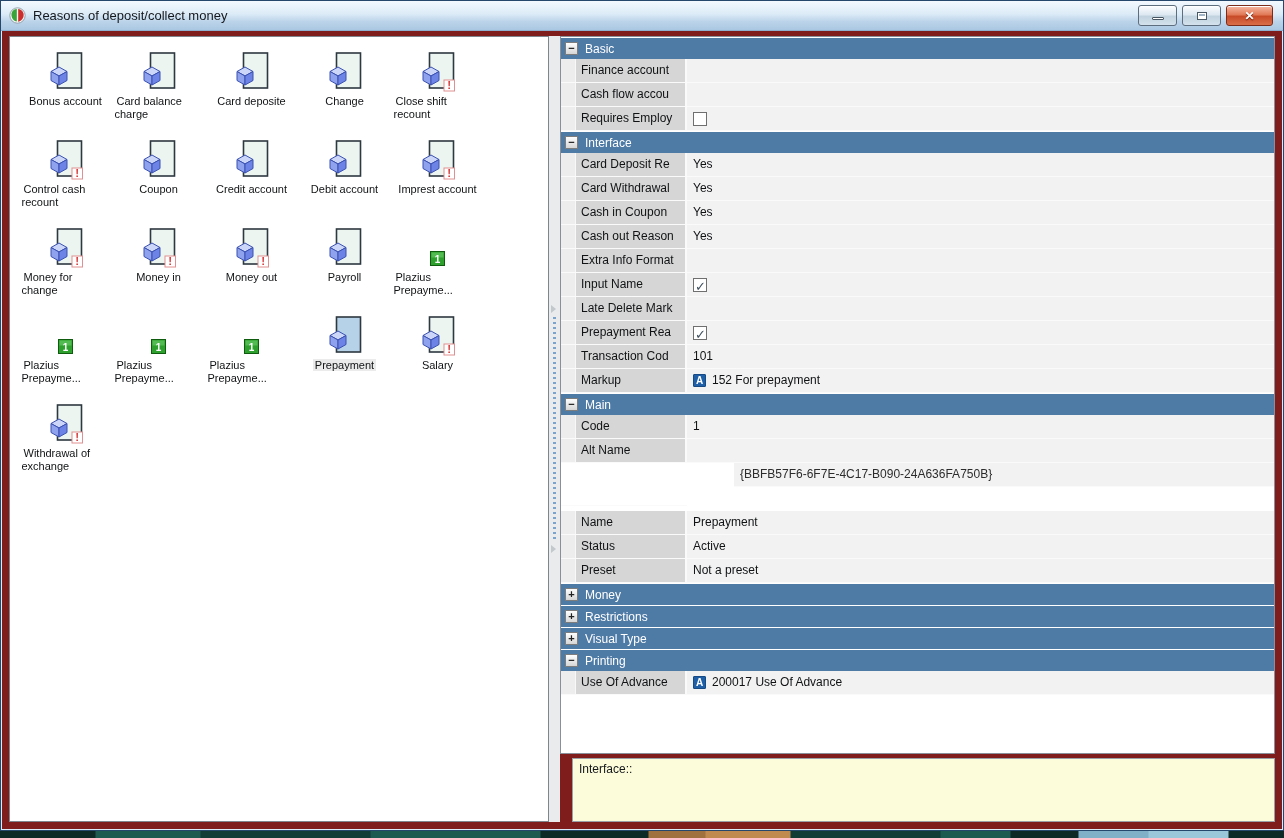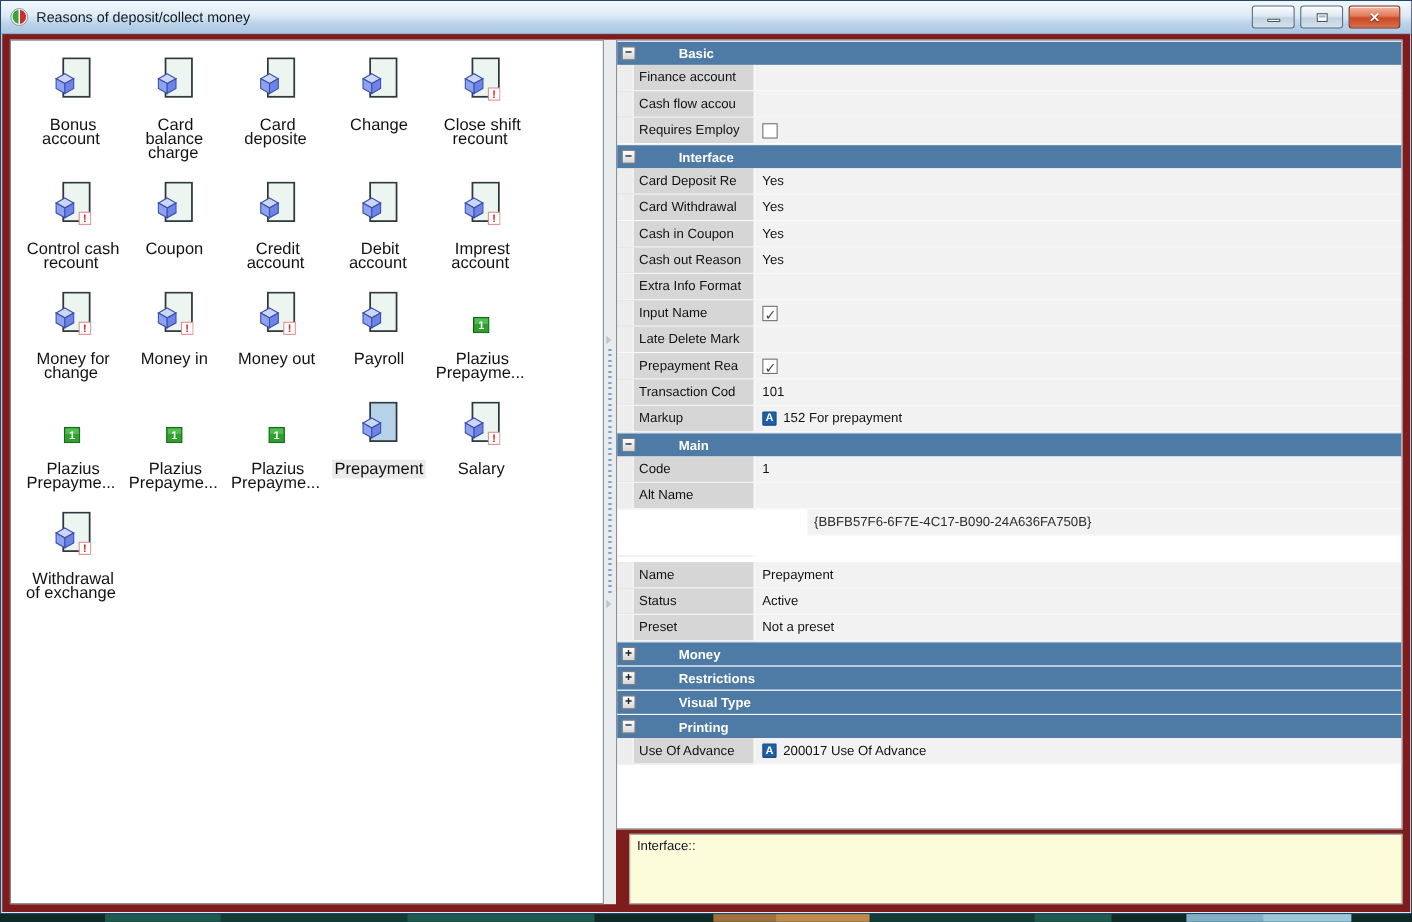--- a/index.html
+++ b/index.html
@@ -40,32 +40,32 @@
   .splitter .arr.top{top:0;} .splitter .arr.bottom{bottom:0;}
   .right-panel{flex:1;display:flex;flex-direction:column;}
   .prop-grid{flex:1;background:#fff;border:1px solid #8a9099;overflow:hidden;}
   .desc-panel{height:64px;margin-top:4px;background:#fcfcdb;border:1px solid #9aa0a8;
     padding:3px 6px;font-size:12px;color:#14171a;margin-left:12px;}
 
   
   .icon-grid{display:flex;flex-wrap:wrap;align-content:flex-start;padding:5px 0 0 9px;height:100%;}
   .icon-item{width:93px;margin-bottom:9px;display:flex;flex-direction:column;align-items:center;}
   .icon-area{height:50px;display:flex;align-items:flex-end;justify-content:center;}
-  .icon-label{margin-top:15px;font-size:15px;line-height:13px;text-align:center;color:#101214;
+  .icon-label{margin-top:3px;font-size:11px;line-height:13px;text-align:left;color:#101214;
     max-width:88px;}
   .icon-label span{padding:0 2px;}
   .icon-item.selected .icon-label span{background:#ebebeb;}
 
   
   .sec-header{height:22px;background:#4e7aa6;border-top:1px solid #fff;
     display:flex;align-items:center;padding-left:4px;}
   .expand-box{width:13px;height:13px;flex:none;margin-right:7px;
     background:linear-gradient(#fefefe,#d6d6d6);border:1px solid #7d7d7d;
     font-size:11px;line-height:10px;font-weight:bold;color:#222;text-align:center;}
-  .sec-title{color:#fff;font-size:12px;font-weight:bold;margin-left:32px;}
+  .sec-title{color:#fff;font-size:12px;font-weight:normal;}
   .prop-row{height:24px;display:flex;}
   .prop-label{width:126px;flex:none;background:#d6d6d6;position:relative;
     padding-left:20px;font-size:12px;line-height:23px;color:#101214;
     white-space:nowrap;overflow:hidden;border-bottom:1px solid #fafafa;border-right:2px solid #fafafa;}
   .prop-label::before{content:"";position:absolute;left:0;top:0;bottom:0;width:14px;
     background:#ededed;border-right:1px solid #f8f8f8;}
   .prop-row.disabled .prop-label{color:#9b9b9b;margin-top:42px;}
   .prop-value{flex:1;background:#f2f2f2;padding-left:6px;font-size:12px;line-height:23px;
     color:#101214;white-space:nowrap;overflow:hidden;border-bottom:1px solid #fafafa;
     display:flex;align-items:center;}

